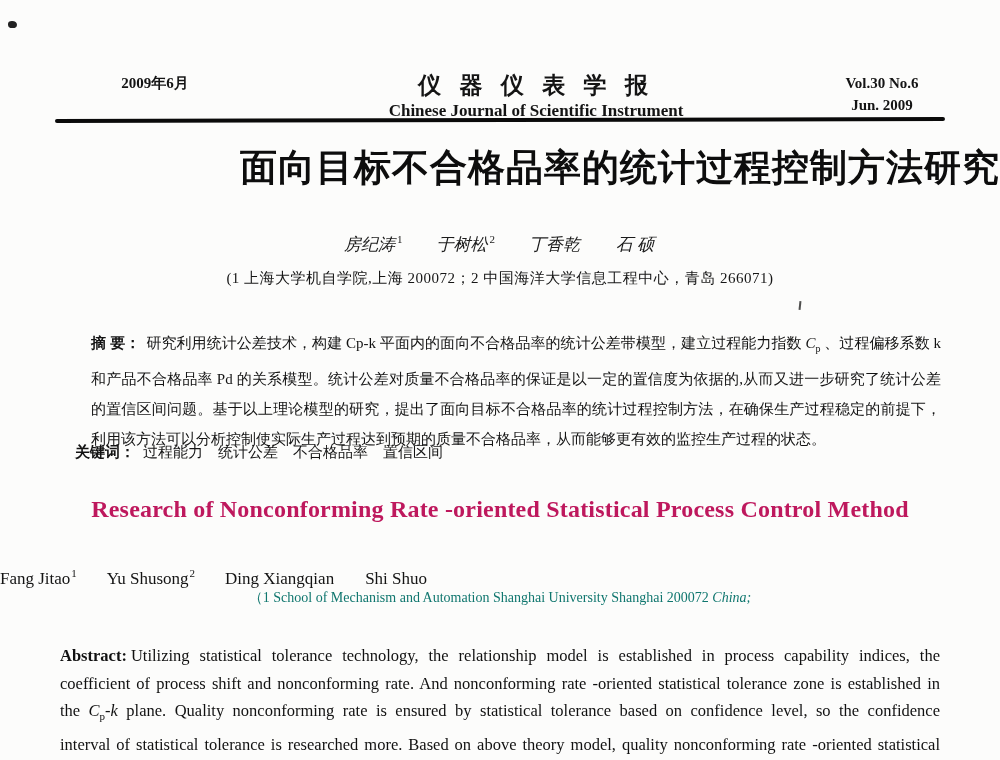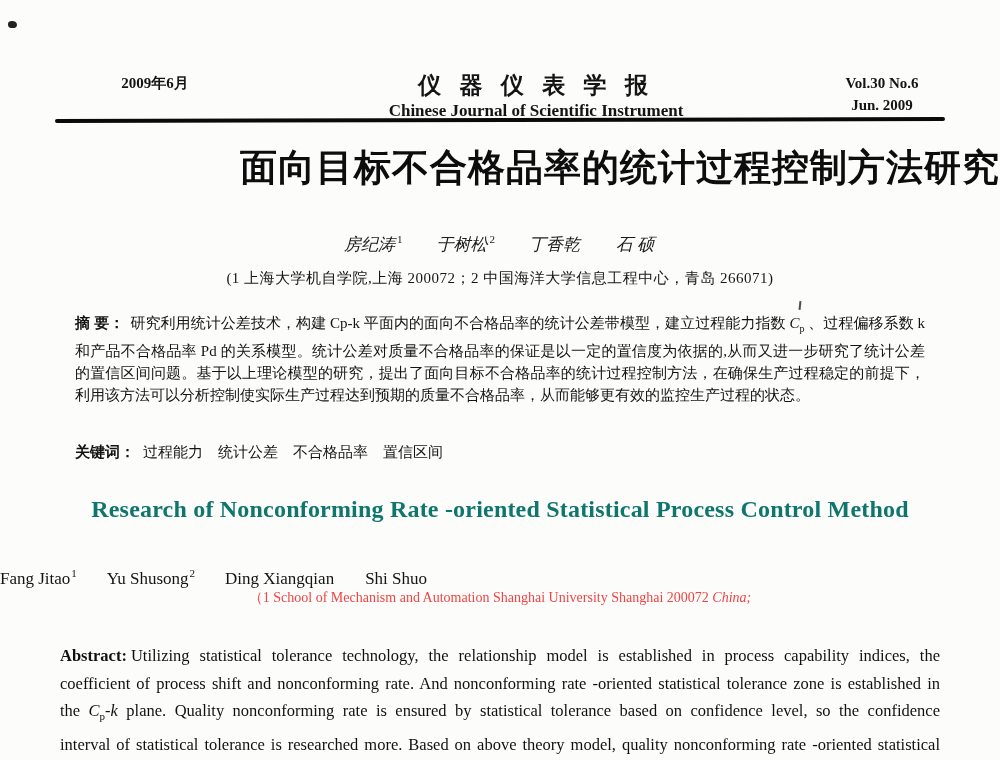--- a/index.html
+++ b/index.html
@@ -50,47 +50,47 @@
     position:absolute;top:233px;left:0;width:1000px;
     display:flex;justify-content:center;gap:34px;
     font-size:17px;font-style:italic;color:#1a1a1a;
   }
   .authors-cn sup{font-size:11px;font-style:normal;margin-left:2px;}
   .affil-cn{
     position:absolute;top:269px;left:0;width:1000px;text-align:center;
     font-size:15px;color:#161616;letter-spacing:.5px;
   }
   .abs-cn{
-    position:absolute;top:312px;left:75px;width:850px;margin:0;
-    font-size:15px;line-height:22px;text-align:justify;color:#131313;
+    position:absolute;top:312px;left:75px;width:850px;margin:16px;
+    font-size:15px;line-height:30px;text-align:justify;color:#131313;
   }
   .abs-cn .lbl{font-family:"Liberation Sans", sans-serif;font-weight:700;margin-right:6px;}
   .abs-cn .var{font-style:italic;}
   .abs-cn sub{font-size:10px;}
   .kw-cn{
     position:absolute;top:443px;left:75px;width:850px;margin:0;
     font-size:15px;color:#131313;
   }
   .kw-cn b{font-family:"Liberation Sans", sans-serif;font-weight:700;margin-right:8px;}
 
   
   .title-en{
     position:absolute;top:496px;left:0;width:1000px;margin:0;
-    text-align:center;font-size:24px;font-weight:700;color:#0f766e;
+    text-align:center;font-size:24px;font-weight:700;color:#be185d;
     font-family:"Liberation Serif", serif;letter-spacing:.2px;
   }
   .authors-en{
     position:absolute;top:567px;left:0;width:1000px;
     display:flex;gap:30px;
     font-size:17px;color:#141414;
   }
   .authors-en sup{font-size:11px;margin-left:1px;}
   .affil-en{
     position:absolute;top:586px;left:0;width:1000px;text-align:center;
-    font-size:14px;line-height:23px;color:#ef4444;
+    font-size:14px;line-height:23px;color:#0f766e;
   }
   .affil-en .it, .affil-en i{font-style:italic;}
   .abs-en{
     position:absolute;top:642px;left:60px;width:880px;margin:0;
     font-size:16.5px;line-height:27.5px;text-align:justify;color:#111;
     word-spacing:1.5px;
   }
   .abs-en b{font-weight:700;margin-right:4px;}
   .abs-en i{font-style:italic;}
   .abs-en sub{font-size:11px;}

